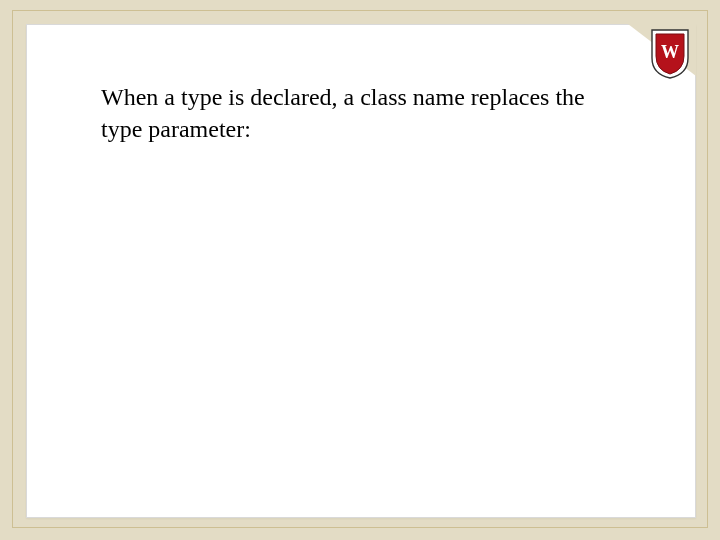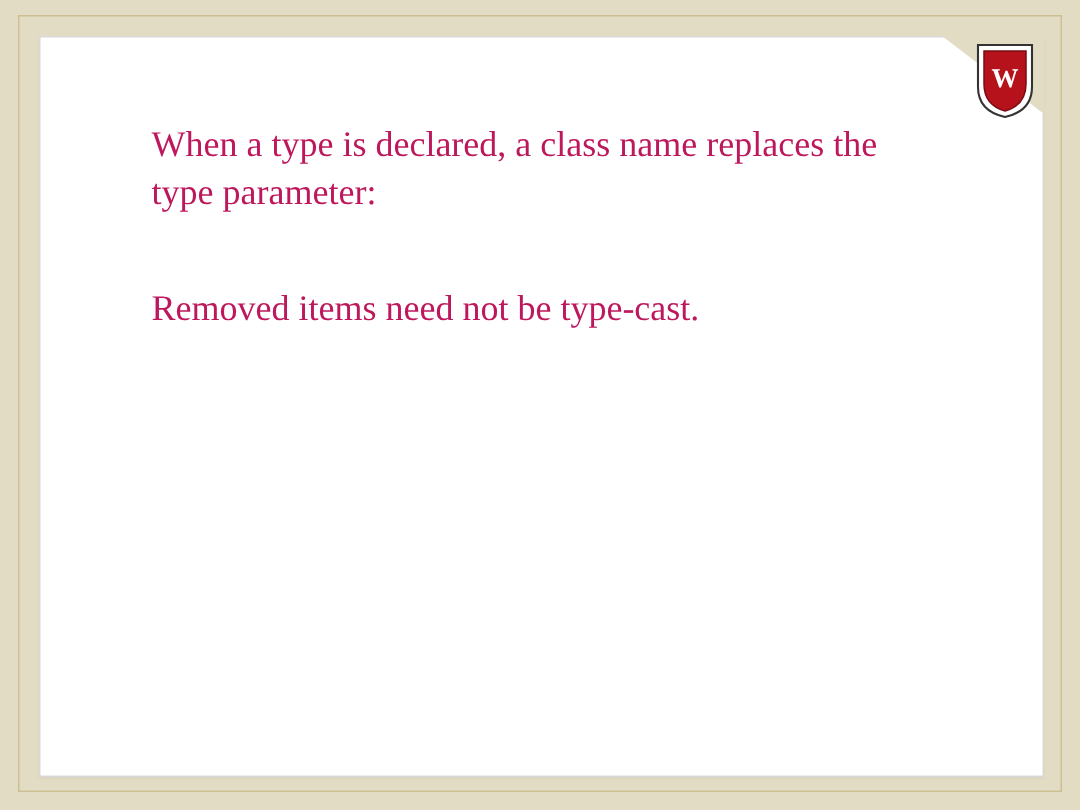--- a/index.html
+++ b/index.html
@@ -50,39 +50,38 @@
   }
   .crest {
     position: absolute;
     top: 28px;
     right: 30px;
     width: 40px;
     height: 52px;
   }
   .content {
     padding: 56px 70px 40px 74px;
-    color: #be185d;
+    color: #000000;
     font-size: 24px;
     line-height: 1.35;
   }
   .content p {
     margin: 0 0 44px 0;
   }
 </style>
 </head>
 <body>
 
 <div class="border-band"></div>
 
 <div class="inner-card">
   <div class="corner-cut"></div>
 
   <div class="content">
     <p>When a type is declared, a class name replaces the type parameter:</p>
-    <p>Removed items need not be type-cast.</p>
   </div>
 </div>
 
 <div class="crest">
   <svg viewBox="0 0 40 52" width="40" height="52">
     <title>University of Wisconsin crest</title>
     <path d="M2 2 H38 V30 Q38 46 20 50 Q2 46 2 30 Z" fill="#ffffff" stroke="#333" stroke-width="1.4"></path>
     <path d="M6 6 H34 V28 Q34 42 20 46 Q6 42 6 28 Z" fill="#b5121b" stroke="#7a0c13" stroke-width="1"></path>
     <text x="20" y="30" text-anchor="middle" font-family="Georgia, serif" font-size="18" font-weight="bold" fill="#ffffff">W</text>
   </svg>

